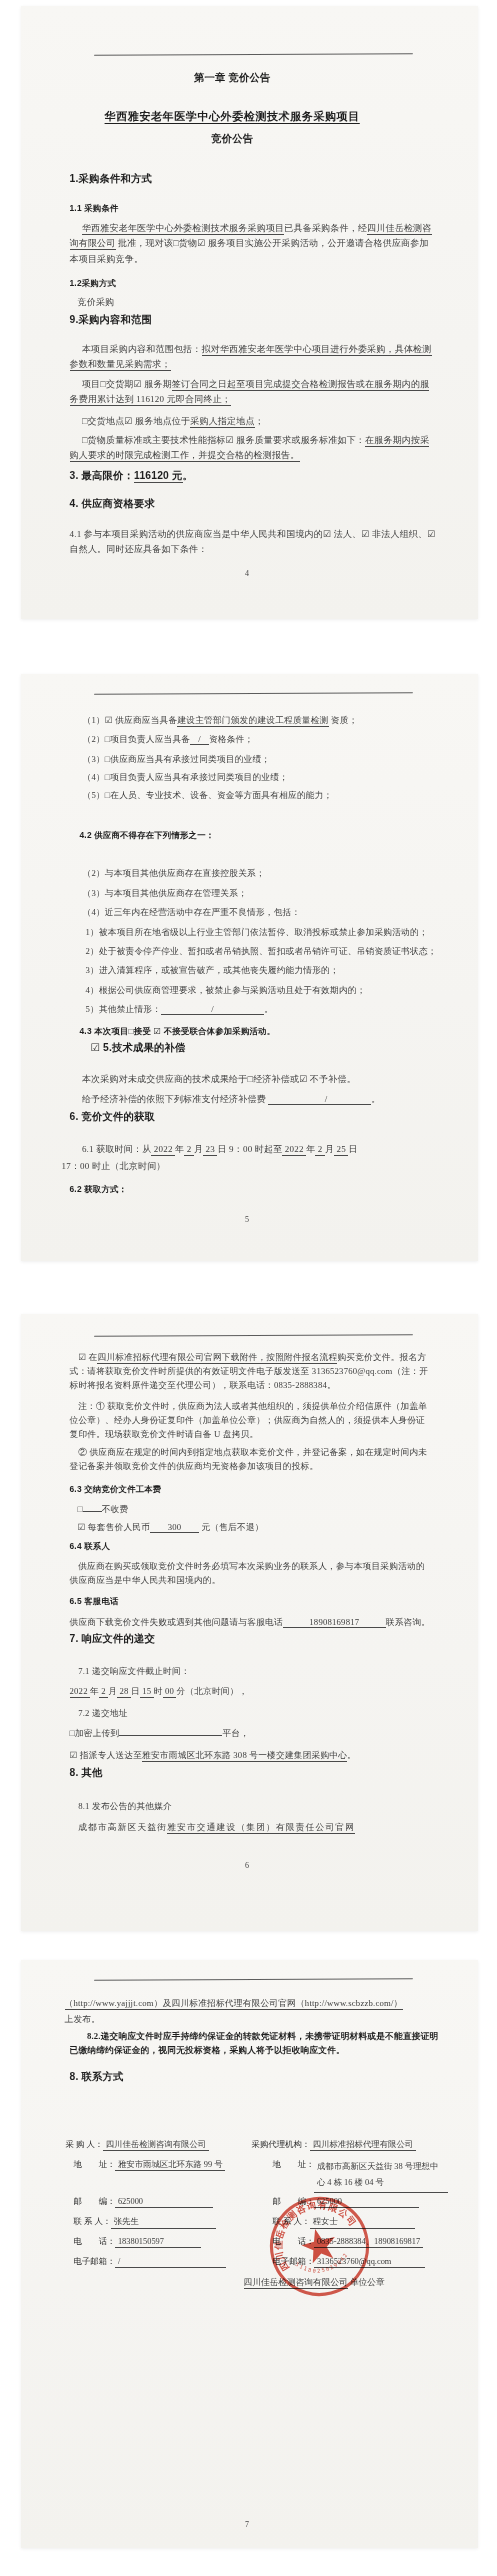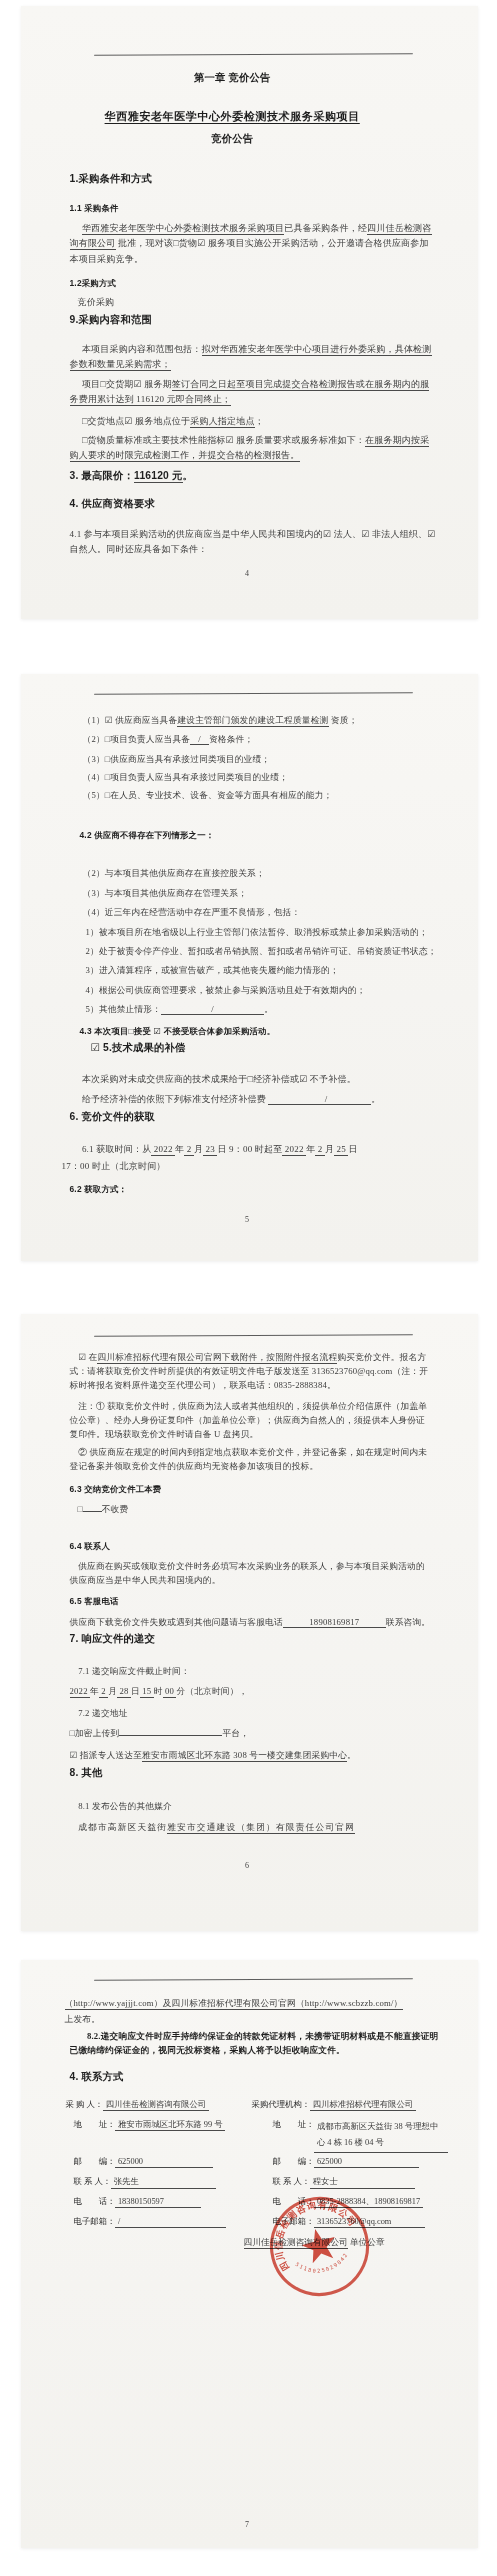--- a/index.html
+++ b/index.html
@@ -25,21 +25,21 @@
   .p3t{font-size:8.7px;line-height:14px;}
   .tight{line-height:13.7px;}
   .u{border-bottom:0.6px solid #4a4a4a;padding-bottom:0.6px;}
   .blank{display:inline-block;min-width:49px;border-bottom:0.6px solid #4a4a4a;
          text-align:center;line-height:9.3px;}
   .blank-sm{display:inline-block;min-width:18.7px;border-bottom:0.6px solid #4a4a4a;
          text-align:center;line-height:9.3px;}
   .blank-wide{display:inline-block;min-width:103px;border-bottom:0.6px solid #4a4a4a;
          text-align:center;line-height:9.3px;}
   .pageno{position:absolute;left:49px;width:355px;text-align:center;font-size:8px;color:#444;}
-  .crow{position:absolute;font-size:8.4px;white-space:nowrap;}
+  .crow{position:absolute;font-size:8.4px;white-space:nowrap;margin-top:40px;}
   .crow .lab{color:#2a2a2a;}
   .crow .val{border-bottom:0.6px solid #4a4a4a;padding:0 2.5px 0.6px 2.5px;}
   .crow.wrapv{white-space:normal;}
   .crow.wrapv .val{display:inline-block;vertical-align:top;white-space:normal;width:129px;line-height:16px;}
   .stamp{position:absolute;transform:rotate(-14deg);opacity:.88;mix-blend-mode:multiply;}
 </style>
 </head>
 <body>
 
 <div class="doc">
@@ -92,20 +92,21 @@
     <div class="pageno" style="top:541px;">5</div>
   </section>
 
   <section class="page" style="top:1314px;height:617px;">
     <div class="rule" style="top:21px;"></div>
     <div class="blk p3t" style="top:36px;text-indent:8.7px;width:364px;"><span>☑ 在</span><span class="u">四川标准招标代理有限公司官网下载附件，按照附件报名流程</span><span>购买竞价文件。报名方式：请将获取竞价文件时所提供的有效证明文件电子版发送至 3136523760@qq.com（注：开标时将报名资料原件递交至代理公司），联系电话：0835-2888384。</span></div>
     <div class="blk p3t" style="top:85px;text-indent:8.7px;width:364px;">注：① 获取竞价文件时，供应商为法人或者其他组织的，须提供单位介绍信原件（加盖单位公章）、经办人身份证复印件（加盖单位公章）；供应商为自然人的，须提供本人身份证复印件。现场获取竞价文件时请自备 U 盘拷贝。</div>
     <div class="blk p3t" style="top:131px;text-indent:8.7px;width:364px;">② 供应商应在规定的时间内到指定地点获取本竞价文件，并登记备案，如在规定时间内未登记备案并领取竞价文件的供应商均无资格参加该项目的投标。</div>
     <div class="blk sans b h-sm" style="top:168px;">6.3 交纳竞价文件工本费</div>
     <div class="blk p3t" style="top:188px;left:57px;"><span>□</span><span class="blank-sm"></span><span>不收费</span></div>
+    <div class="blk p3t" style="top:206px;left:57px;"><span>☑  每套售价人民币</span><span class="blank">300</span><span> 元（售后不退）</span></div>
     <div class="blk sans b h-sm" style="top:225px;">6.4 联系人</div>
     <div class="blk p3t" style="top:245px;text-indent:8.7px;width:364px;">供应商在购买或领取竞价文件时务必填写本次采购业务的联系人，参与本项目采购活动的供应商应当是中华人民共和国境内的。</div>
     <div class="blk sans b h-sm" style="top:280px;">6.5 客服电话</div>
     <div class="blk p3t" style="top:301px;width:364px;"><span>供应商下载竞价文件失败或遇到其他问题请与客服电话</span><span class="blank-wide">18908169817</span><span>联系咨询。</span></div>
     <div class="blk sans b h-lg" style="top:317px;">7.  响应文件的递交</div>
     <div class="blk p3t" style="top:350px;text-indent:8.7px;">7.1 递交响应文件截止时间：</div>
     <div class="blk p3t" style="top:370px;"><span class="u"> 2022 </span><span>年</span><span class="u"> 2 </span><span>月</span><span class="u"> 28 </span><span>日</span><span class="u"> 15 </span><span>时</span><span class="u"> 00 </span><span>分（北京时间），</span></div>
     <div class="blk p3t" style="top:392px;text-indent:8.7px;">7.2 递交地址</div>
     <div class="blk p3t" style="top:412px;"><span>□加密上传到</span><span class="blank-wide"></span><span>平台，</span></div>
     <div class="blk p3t" style="top:434px;"><span>☑ 指派专人送达至</span><span class="u">雅安市雨城区北环东路 308 号一楼交建集团采购中心</span><span>。</span></div>
@@ -113,21 +114,21 @@
     <div class="blk p3t" style="top:485px;text-indent:8.7px;">8.1 发布公告的其他媒介</div>
     <div class="blk p3t" style="top:506px;text-indent:8.7px;letter-spacing:1.2px;"><span>成都市高新区天益街</span><span class="u">雅安市交通建设（集团）有限责任公司官网</span></div>
     <div class="pageno" style="top:547px;">6</div>
   </section>
 
   <section class="page" style="top:1960px;height:588px;">
     <div class="rule" style="top:18.7px;"></div>
     <div class="blk p3t" style="top:36px;left:44px;width:373px;"><span class="u">（http://www.yajjjt.com）及四川标准招标代理有限公司官网（http://www.scbzzb.com/）</span></div>
     <div class="blk p3t" style="top:52px;left:44px;">上发布。</div>
     <div class="blk b tight" style="top:70px;text-indent:17.4px;font-size:8.7px;width:373px;">8.2.递交响应文件时应手持缔约保证金的转款凭证材料，未携带证明材料或是不能直接证明已缴纳缔约保证金的，视同无投标资格，采购人将予以拒收响应文件。</div>
-    <div class="blk sans b h-lg" style="top:109px;">4.  联系方式</div>
+    <div class="blk sans b h-lg" style="top:109px;">8.  联系方式</div>
 
     <div class="crow" style="top:139px;left:45px;">
       <span class="lab">采 购 人：</span><span class="val">四川佳岳检测咨询有限公司</span>
     </div>
     <div class="crow" style="top:159px;left:53px;">
       <span class="lab">地　　址：</span><span class="val">雅安市雨城区北环东路 99 号</span>
     </div>
     <div class="crow" style="top:196px;left:53px;">
       <span class="lab">邮　　编：</span><span class="val" style="min-width:93px;display:inline-block;">625000</span>
     </div>

